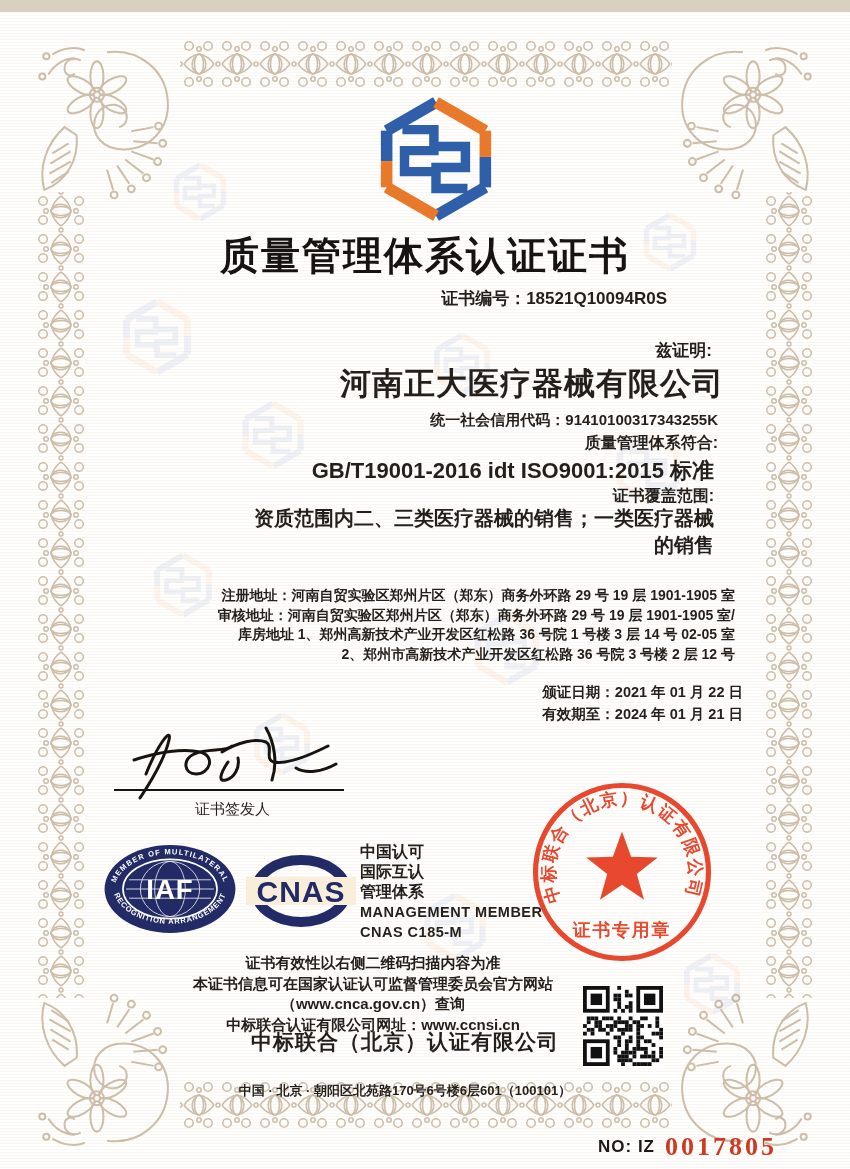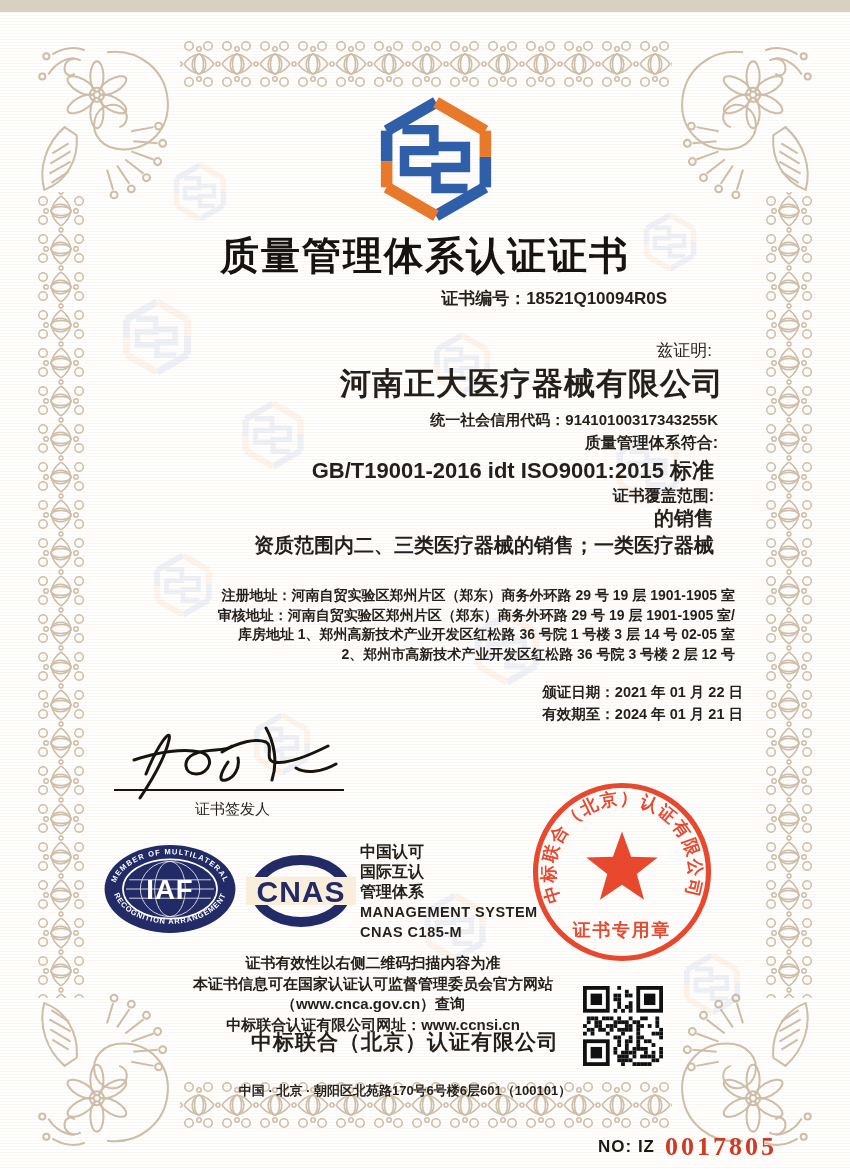--- a/index.html
+++ b/index.html
@@ -11,21 +11,21 @@
   .abs{position:absolute;}
   .r{text-align:right;}
   .c{text-align:center;}
   
   .band{position:absolute;width:492px;height:50px;opacity:.95;}
   .band.v{width:806px;transform-origin:0 0;transform:rotate(90deg);}
   .corner{position:absolute;width:172px;height:172px;opacity:.95;}
   
   .title{left:0;right:0;top:217px;font-size:39px;font-weight:900;letter-spacing:2px;color:#171310;}
   .certno{right:183px;top:275px;font-size:17px;font-weight:700;}
-  .certify{right:138px;top:327px;font-size:17px;font-weight:400;}
+  .certify{right:138px;top:327px;font-size:17px;font-weight:700;}
   .company{right:126px;top:351px;font-size:31px;font-weight:700;letter-spacing:1px;}
   .credit{right:132px;top:399px;font-size:15px;font-weight:600;}
   .syslab{right:132px;top:421px;font-size:16px;font-weight:700;}
   .standard{right:136px;top:444px;font-size:22px;font-weight:700;}
   .scopelab{right:136px;top:474px;font-size:16px;font-weight:700;}
   .scope{right:136px;top:493px;font-size:20px;font-weight:700;line-height:27px;}
   .addrs{right:115px;top:574px;font-size:14px;font-weight:700;line-height:19.5px;}
   .dates{right:107px;top:670px;font-size:14.5px;font-weight:700;line-height:21.5px;}
   .signlab{left:100px;top:788px;width:265px;font-size:15px;}
   .acctext{left:360px;top:830px;font-size:16px;font-weight:700;line-height:20px;}
@@ -172,22 +172,22 @@
   <div class="abs c title">质量管理体系认证证书</div>
   <div class="abs certno">证书编号：18521Q10094R0S</div>
 
   <div class="abs certify">兹证明:</div>
   <div class="abs company">河南正大医疗器械有限公司</div>
   <div class="abs credit">统一社会信用代码：91410100317343255K</div>
   <div class="abs syslab">质量管理体系符合:</div>
   <div class="abs standard">GB/T19001-2016 idt ISO9001:2015 标准</div>
   <div class="abs scopelab">证书覆盖范围:</div>
   <div class="abs r scope">
+    <div>资质范围内二、三类医疗器械的销售；一类医疗器械</div>
     <div>的销售</div>
-    <div>资质范围内二、三类医疗器械的销售；一类医疗器械</div>
   </div>
 
   <div class="abs r addrs">
     <div>注册地址：河南自贸实验区郑州片区（郑东）商务外环路 29 号 19 层 1901-1905 室</div>
     <div>审核地址：河南自贸实验区郑州片区（郑东）商务外环路 29 号 19 层 1901-1905 室/</div>
     <div>库房地址 1、郑州高新技术产业开发区红松路 36 号院 1 号楼 3 层 14 号 02-05 室</div>
     <div>2、郑州市高新技术产业开发区红松路 36 号院 3 号楼 2 层 12 号</div>
   </div>
 
   <div class="abs r dates">
@@ -236,21 +236,21 @@
       <path d="M10 39 A45 31 0 0 0 100 39"></path>
     </g>
     <rect x="0" y="25" width="110" height="28" fill="#f9eeda"></rect>
     <text x="55" y="50" font-size="30" font-weight="800" fill="#232b66" text-anchor="middle" letter-spacing="1">CNAS</text>
   </svg>
 
   <div class="abs acctext">
     <div>中国认可</div>
     <div>国际互认</div>
     <div>管理体系</div>
-    <div class="en">MANAGEMENT  SYSTEM</div>
+    <div class="en">MANAGEMENT  MEMBER</div>
     <div class="en">CNAS C185-M</div>
   </div>
 
   <svg class="abs" style="left:528px;top:766px;opacity:.92" width="188" height="188" viewBox="0 0 200 200">
     <defs>
         <path id="sealArc" d="M34.7 130.4 A72 72 0 1 1 165.3 130.4"></path>
       </defs>
     <circle cx="100" cy="100" r="92" fill="none" stroke="#e5391d" stroke-width="5.5"></circle>
     <text font-size="18.5" font-weight="700" fill="#e5391d" letter-spacing="2">
       <textPath href="#sealArc" startOffset="0" textLength="284">中标联合（北京）认证有限公司</textPath>

